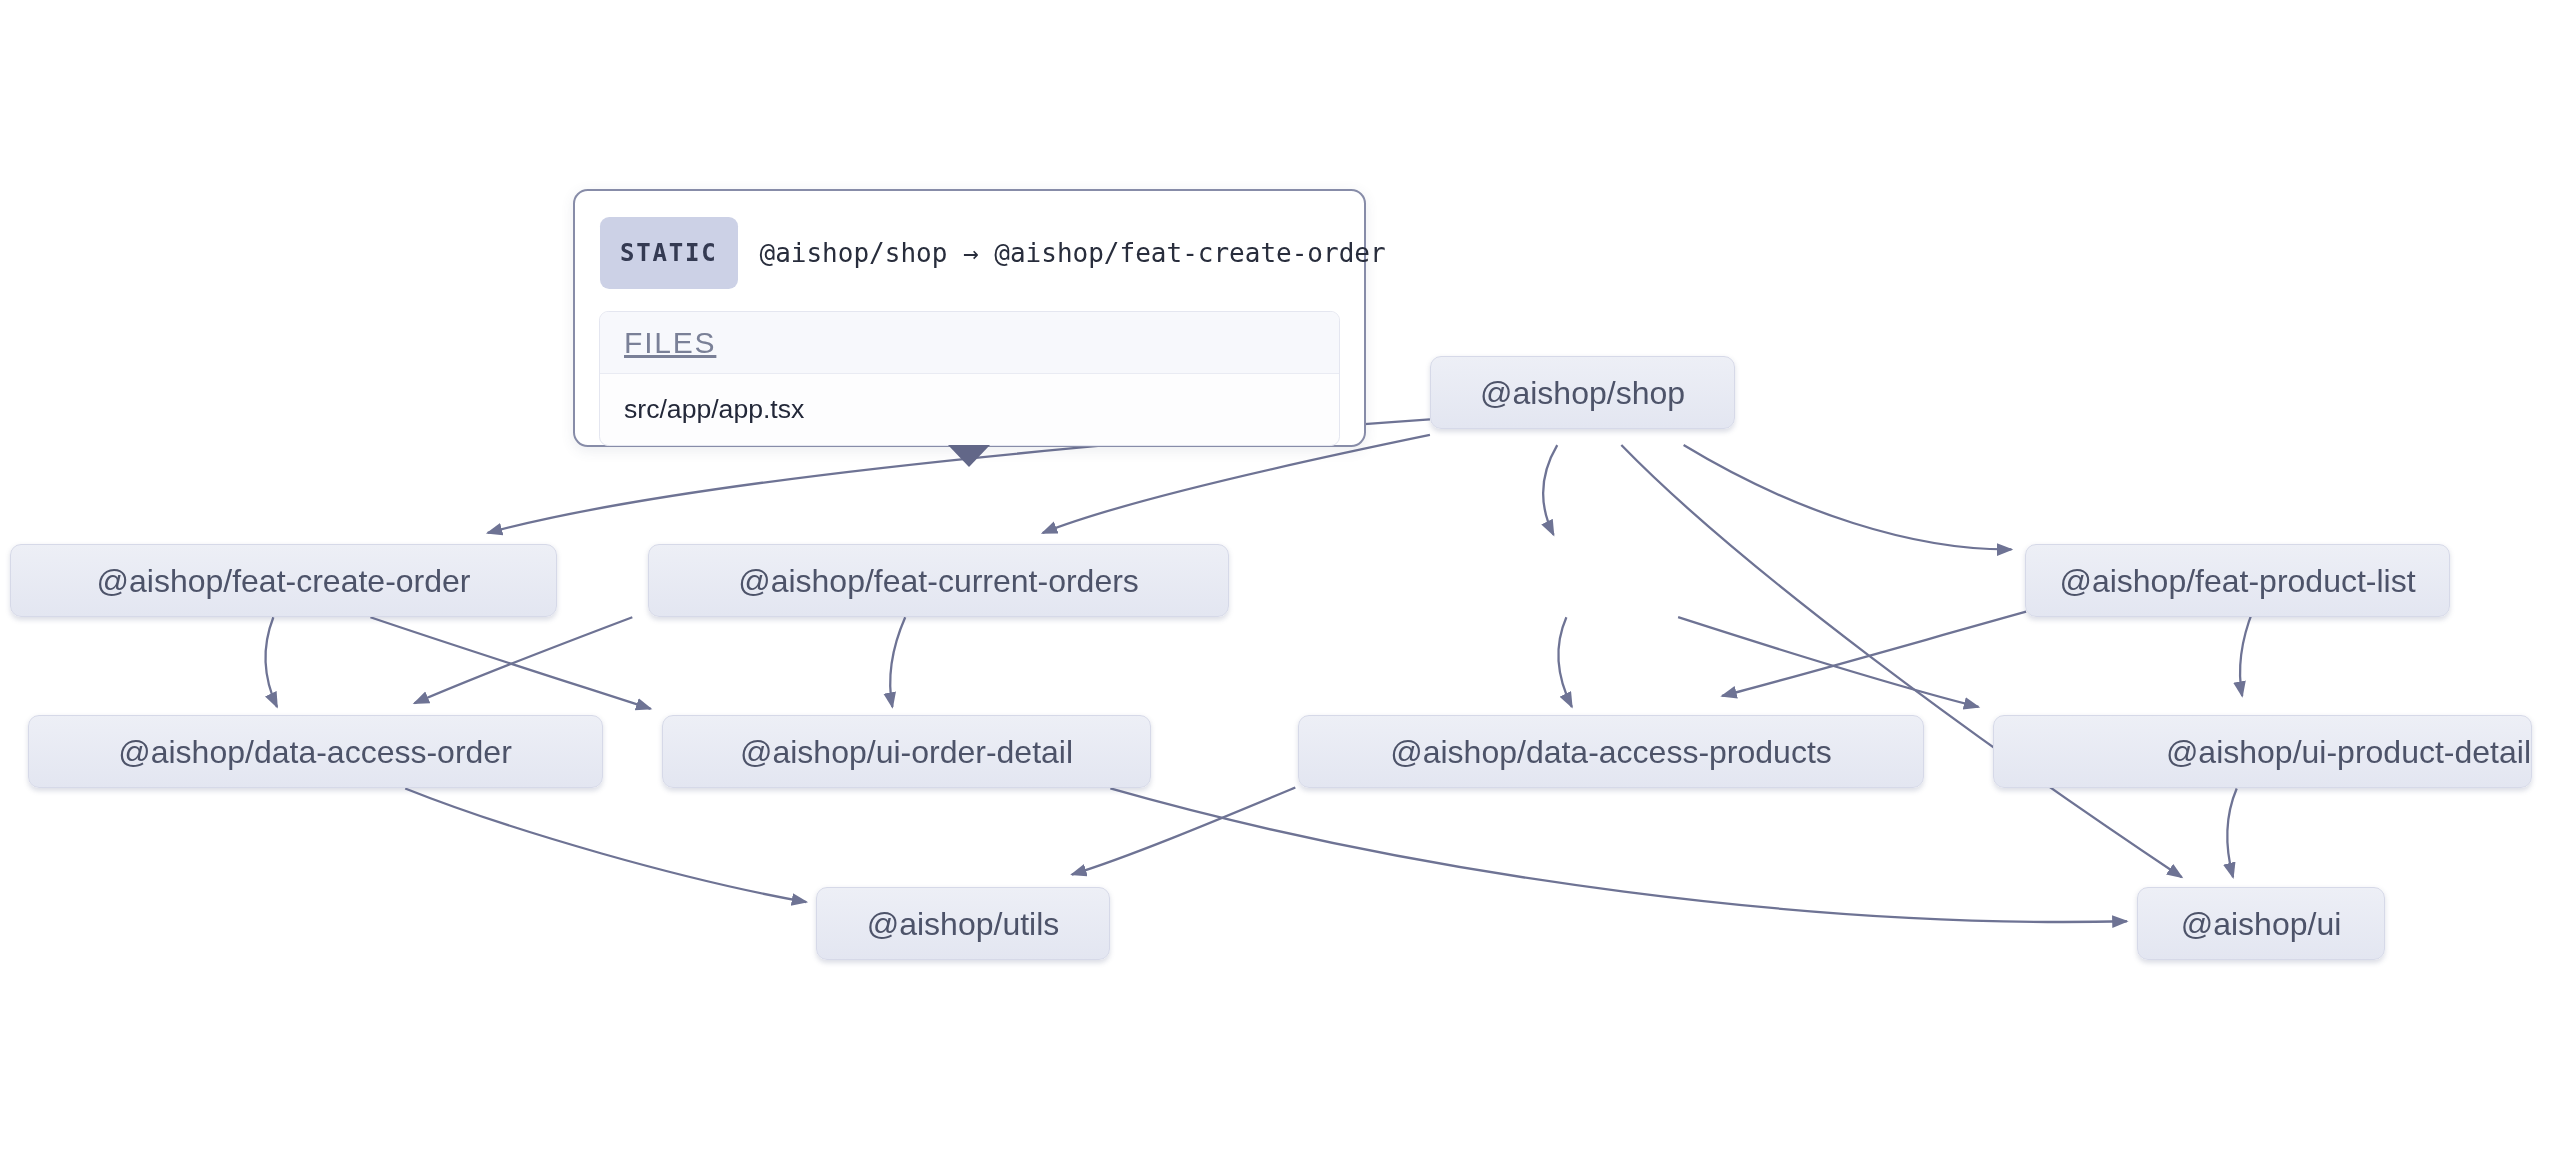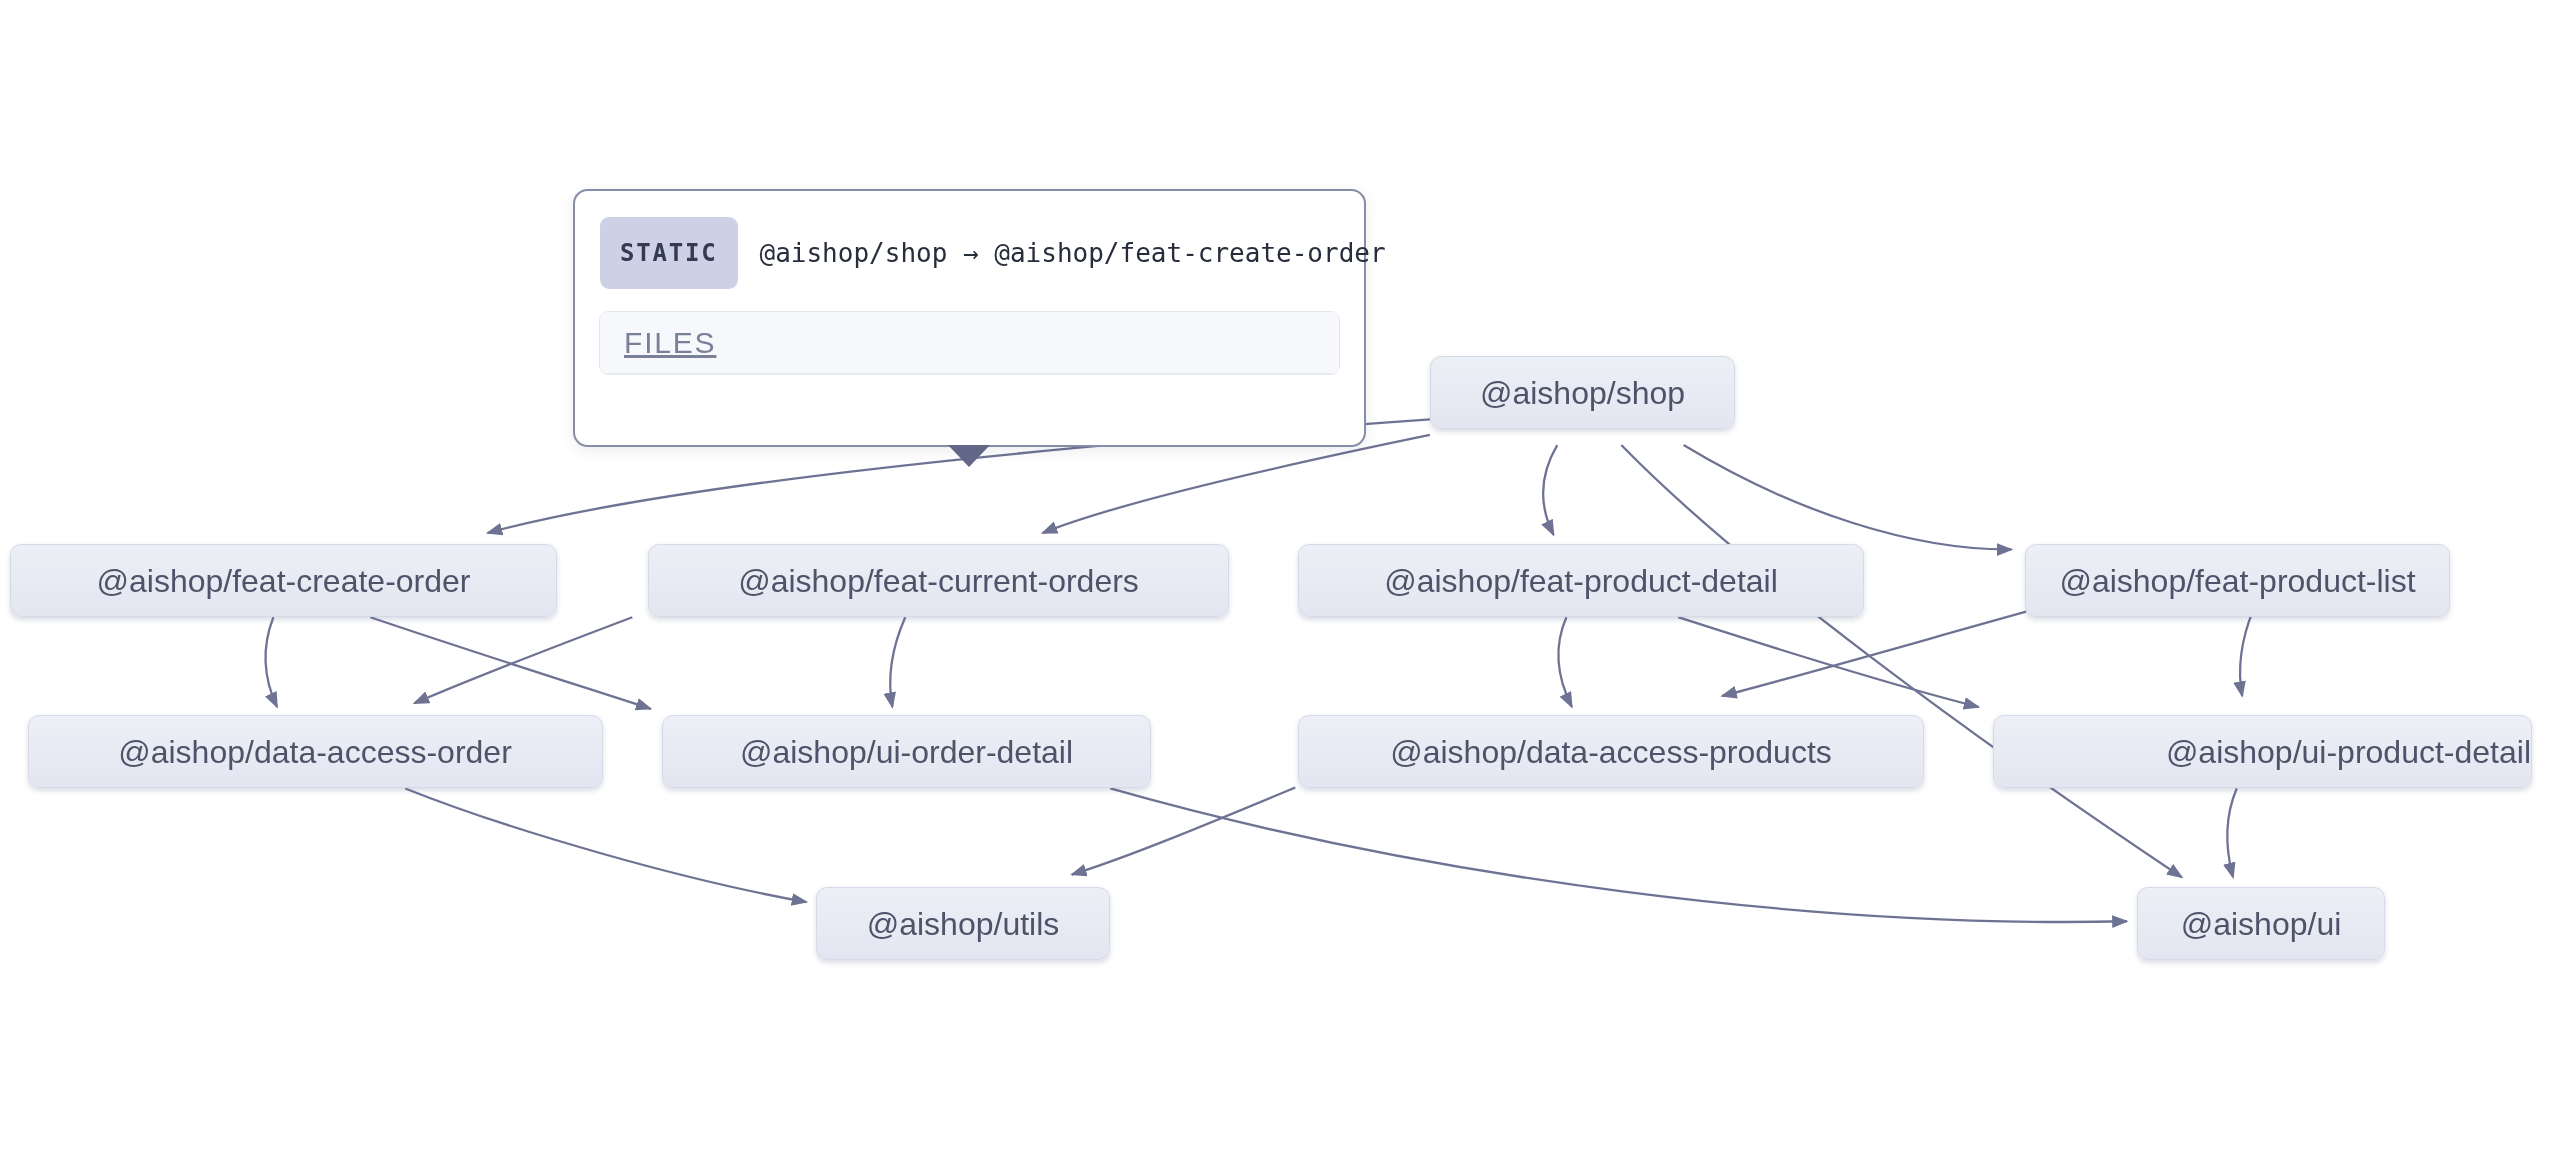--- a/index.html
+++ b/index.html
@@ -129,34 +129,34 @@
     <path class="edge" d="M 2460 666 C 2448 696, 2442 728, 2448 760" marker-end="url(#arrow)"></path>
     <path class="edge" d="M 442 861 C 560 908, 750 962, 880 985" marker-end="url(#arrow)"></path>
     <path class="edge" d="M 1414 860 C 1330 895, 1232 936, 1170 955" marker-end="url(#arrow)"></path>
     <path class="edge" d="M 1212 861 C 1560 960, 1990 1014, 2322 1006" marker-end="url(#arrow)"></path>
     <path class="edge" d="M 2442 861 C 2428 894, 2430 928, 2438 958" marker-end="url(#arrow)"></path>
   </svg>
 
   <div class="node" style="left:1430px; top:356px; width:305px;">@aishop/shop</div>
   <div class="node" style="left:10px; top:544px; width:547px;">@aishop/feat-create-order</div>
   <div class="node" style="left:648px; top:544px; width:581px;">@aishop/feat-current-orders</div>
-  <div class="node" style="left:1298px; top:544px; width:566px;">@aishop/feat-product-detail</div>
   <div class="node" style="left:2025px; top:544px; width:425px;">@aishop/feat-product-list</div>
   <div class="node" style="left:27.5px; top:715px; width:575px;">@aishop/data-access-order</div>
   <div class="node" style="left:662px; top:715px; width:489px;">@aishop/ui-order-detail</div>
   <div class="node" style="left:1298px; top:715px; width:626px;">@aishop/data-access-products</div>
   <div class="node" style="left:1993px; top:715px; width:539px;text-align:right;">@aishop/ui-product-detail</div>
   <div class="node" style="left:816px; top:887px; width:294px;">@aishop/utils</div>
   <div class="node" style="left:2137px; top:887px; width:248px;">@aishop/ui</div>
 
   <div id="tooltip">
     <div class="tooltip-header">
       <span class="badge">STATIC</span>
       <span class="dep-text">@aishop/shop → @aishop/feat-create-order</span>
     </div>
     <div class="files-box">
       <div class="files-header">FILES</div>
+      <div class="file-row">src/app/app.tsx</div>
     </div>
   </div>
   <div id="caret"></div>
 
 </div>
 
 
 </body></html>

